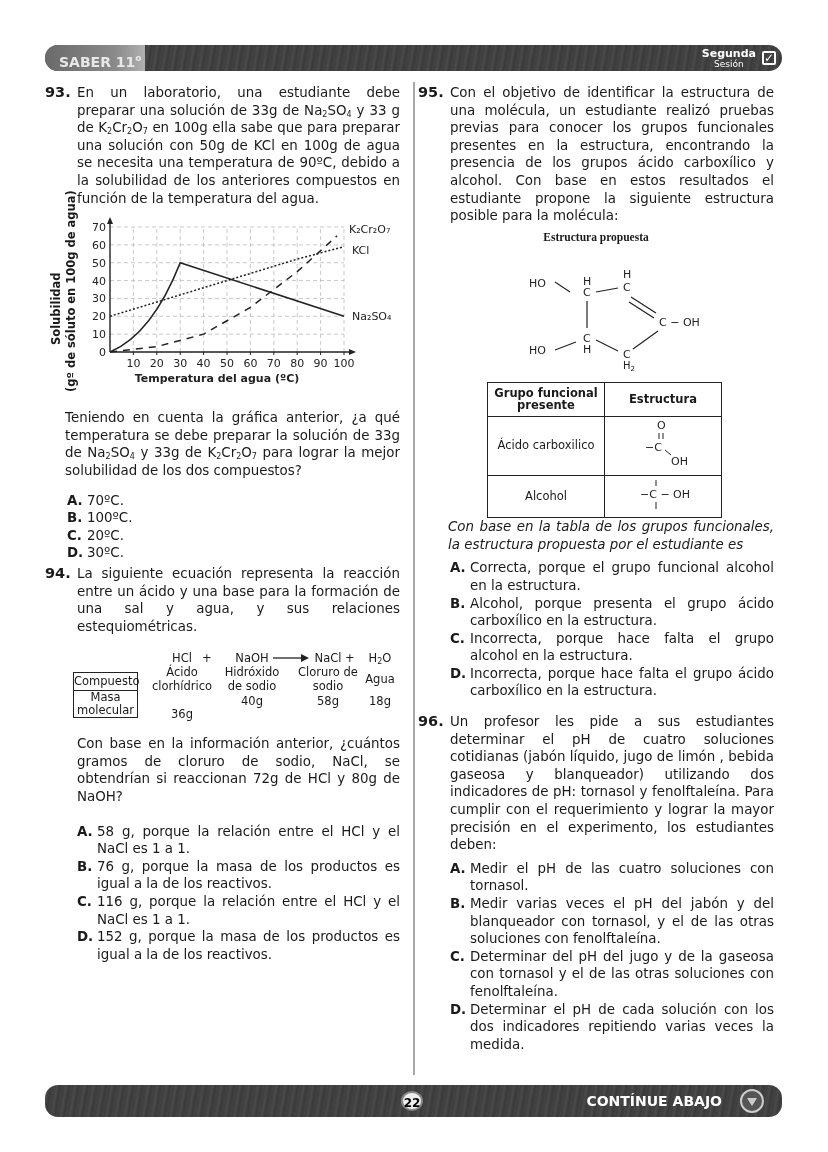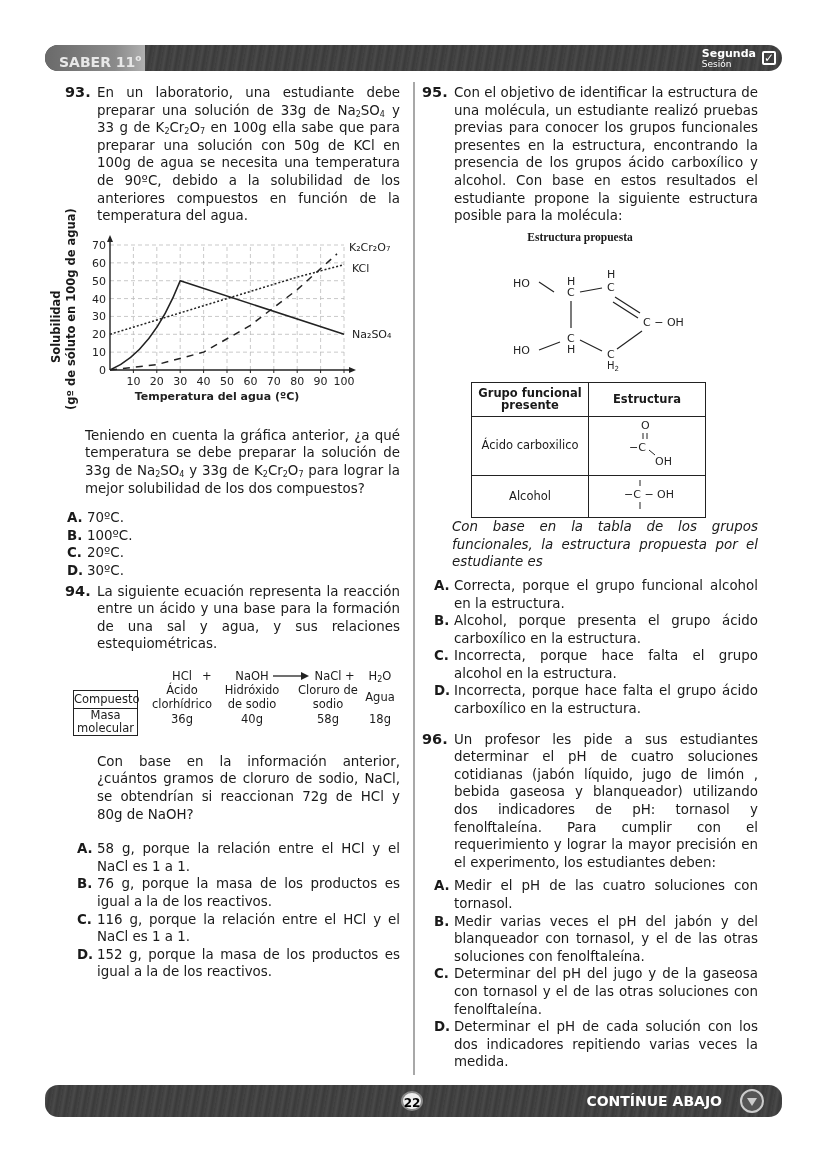--- a/index.html
+++ b/index.html
@@ -8,36 +8,36 @@
 
   .bar { position: absolute; left: 45px; width: 737px; border-radius: 13px;
     background: repeating-linear-gradient(100deg, #3d3d3d 0px, #4a4a4a 3px, #3a3a3a 6px, #444 9px);
     color: #fff; }
   .bar.top { top: 45px; height: 26px; }
   .bar.bottom { top: 1085px; height: 32px; }
   .saber { position: absolute; left: 0; top: 0; height: 26px; width: 100px; border-radius: 13px 0 0 13px;
     background: linear-gradient(90deg, #6a6a6a, #8a8a8a 70%, #b0b0b0);
     font-weight: bold; font-size: 14px; line-height: 26px; padding-left: 14px; color: #e8e8e8; }
   .saber sup { font-size: 9px; }
-  .sesion { position: absolute; right: 26px; top: 1px; text-align: left; line-height: 11px; }
+  .sesion { position: absolute; right: 26px; top: 1px; text-align: center; line-height: 11px; }
   .sesion .s1 { font-size: 11px; font-weight: bold; }
   .sesion .s2 { font-size: 9px; display: block; }
   .check { position: absolute; right: 6px; top: 6px; width: 14px; height: 14px; border: 2px solid #fff; border-radius: 2px; font-size: 12px; line-height: 10px; text-align: center; font-weight: bold; }
   .pagenum { position: absolute; left: 356px; top: 6px; width: 22px; height: 20px; border-radius: 50%; background: #eee; color: #000000; font-weight: bold; font-size: 12px; text-align: center; line-height: 20px; border: 2px solid #888; }
   .cont { position: absolute; right: 60px; top: 8px; font-weight: bold; font-size: 14px; color: #fff; }
   .down { position: absolute; right: 18px; top: 4px; width: 24px; height: 24px; border-radius: 50%; border: 2px solid #ccc; background: #555; }
   .down::after { content: ""; position: absolute; left: 5px; top: 7px; border-left: 5px solid transparent; border-right: 5px solid transparent; border-top: 8px solid #ccc; }
 
   .divider { position: absolute; left: 413px; top: 82px; width: 2px; height: 993px; background: #a8a8a8; }
 
   .col { position: absolute; font-size: 13.4px; line-height: 17.6px; }
   .col.left { left: 45px; width: 355px; }
-  .col.right { left: 402px; width: 356px; }
-
-  .q { position: relative; padding-left: 32px; text-align: justify; margin-left: 20px; }
+  .col.right { left: 418px; width: 356px; }
+
+  .q { position: relative; padding-left: 32px; text-align: justify; }
   .qnum { position: absolute; left: 0; top: 0; font-weight: bold; font-size: 14.5px; }
   .opts { margin-top: 6px; padding-left: 20px; }
   .opt { position: relative; padding-left: 20px; text-align: justify; }
   .opt .L { position: absolute; left: 0; top: 0; font-weight: bold; }
   sub { font-size: 8px; vertical-align: -2px; line-height: 0; }
 
   .chart { position: relative; height: 180px; margin-top: 10px; }
   .ylabel { position: absolute; left: -2px; top: 10px; width: 50px; height: 170px; }
   .ylabel span { position: absolute; white-space: nowrap; font-weight: bold; font-size: 11.5px; transform: rotate(-90deg); transform-origin: left top; }
 
@@ -157,21 +157,21 @@
   </div>
 
   <div class="eqwrap">
     <div class="cbox">
       <div>Compuesto</div>
       <div>Masa molecular</div>
     </div>
     <div class="eqcol" style="left:102px; width:70px; top:4px;">
       <div>HCl</div>
       <div style="width:70px;">Ácido clorhídrico</div>
-      <div style="margin-top:1px;">36g</div>
+      <div style="margin-top:14px;">36g</div>
     </div>
     <div class="eqcol" style="left:157px; top:4px;">+</div>
     <div class="eqcol" style="left:172px; width:70px; top:4px;">
       <div>NaOH</div>
       <div>Hidróxido de sodio</div>
       <div style="margin-top:1px;">40g</div>
     </div>
     <svg style="position:absolute; left:228px; top:6px;" width="36" height="10">
       <line x1="0" y1="5" x2="30" y2="5" stroke="#222" stroke-width="1.3"></line>
       <polygon points="28,1 36,5 28,9" fill="#222"></polygon>

